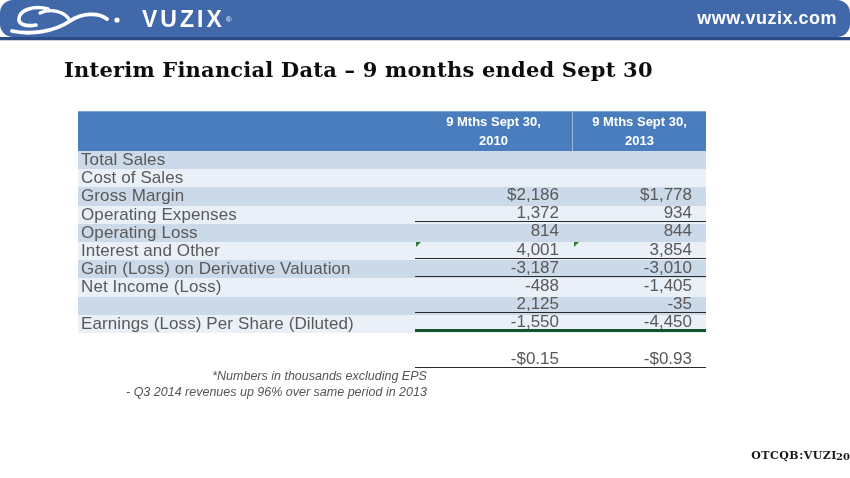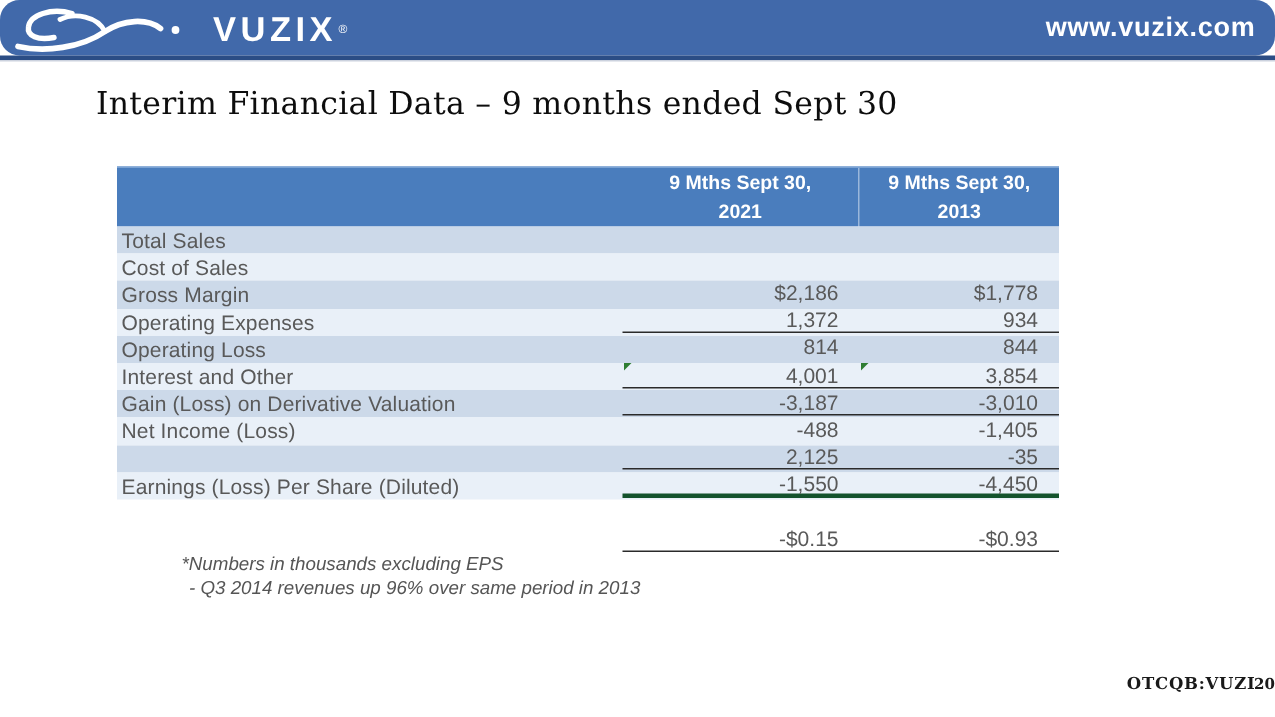--- a/index.html
+++ b/index.html
@@ -25,40 +25,40 @@
   }
   .logo-reg { color:#ffffff; font-size:8px; vertical-align:super; margin-left:1px; }
   .site-url {
     position:absolute; right:13px; top:8px; color:#ffffff;
     font-weight:bold; font-size:18px; letter-spacing:0.5px;
   }
 
   
   .slide-title {
     position:absolute; left:64px; top:57px;
-    font-family:"DejaVu Serif", serif; font-weight:normal;
+    font-family:"DejaVu Serif", serif; font-weight:bold;
     font-size:21px; color:#0d0d0d; letter-spacing:0.2px;
   }
 
   
   .ftable { position:absolute; left:78px; top:111px; width:628px; }
   .thead {
     display:flex; height:40px; background:#4a7dbd;
     border-top:1px solid #7ba3d4;
     color:#ffffff; font-weight:bold; font-size:13px; line-height:1.45;
   }
   .thead .spacer { width:337px; }
   .thead .hcell {
     display:flex; flex-direction:column; justify-content:center;
     text-align:center;
   }
   .thead .hcell.c1 { width:158px; border-right:1px solid rgba(255,255,255,0.45); }
   .thead .hcell.c2 { width:133px; }
 
-  .trow { display:flex; height:18.2px; font-size:14px; color:#595959;justify-content:space-between; }
+  .trow { display:flex; height:18.2px; font-size:17px; color:#595959;justify-content:space-between; }
   .trow.dark  { background:#ccd9e9; }
   .trow.light { background:#e9f0f8; }
   .tlabel {
     width:337px; padding-left:3px; white-space:nowrap; overflow:hidden;
     line-height:18.2px; letter-spacing:0.1px;
   }
   .tvals { display:flex; width:291px; height:100%;margin-top:35px; }
   .tvals.rule-single { border-bottom:1.5px solid #2a2a2a; }
   .tvals.rule-thick  { border-bottom:3px solid #14532d; }
   .tcell {
@@ -68,21 +68,21 @@
   .tcell.c1 { width:158px; }
   .tcell.c2 { width:133px; }
   .err-marker {
     position:absolute; top:1px; left:1px; width:0; height:0;
     border-top:5px solid #2e7d32; border-right:5px solid transparent;
   }
 
   
   .footnotes {
     position:absolute; left:121px; top:369px;
-    font-style:italic; font-size:12.5px; color:#555555; line-height:15.5px;
+    font-style:italic; font-size:12.5px; color:#555555; line-height:15.5px;text-align:right;
   }
   .footnote-line:nth-child(2) { padding-left:5px; }
 
   
   .page-number {
     position:absolute; left:0; top:451px; width:850px; text-align:right;
     font-family:"DejaVu Serif", serif; font-weight:bold; font-size:10px; color:#1a1a1a;
   }
   .ticker {
     position:absolute; right:13px; top:449px;
@@ -109,21 +109,21 @@
 <div class="topbar-edge"></div>
 <div class="topbar-edge2"></div>
 
 <h1 class="slide-title">Interim Financial Data – 9 months ended Sept 30</h1>
 
 <div class="ftable">
   <div class="thead">
     <div class="spacer"></div>
     <div class="hcell c1">
       <span>9 Mths Sept 30,</span>
-      <span>2021</span>
+      <span>2010</span>
     </div>
     <div class="hcell c2">
       <span>9 Mths Sept 30,</span>
       <span>2013</span>
     </div>
   </div>
   <div>
       <div class="trow dark">
         <div class="tlabel">Total Sales</div>
         <div class="tvals">

